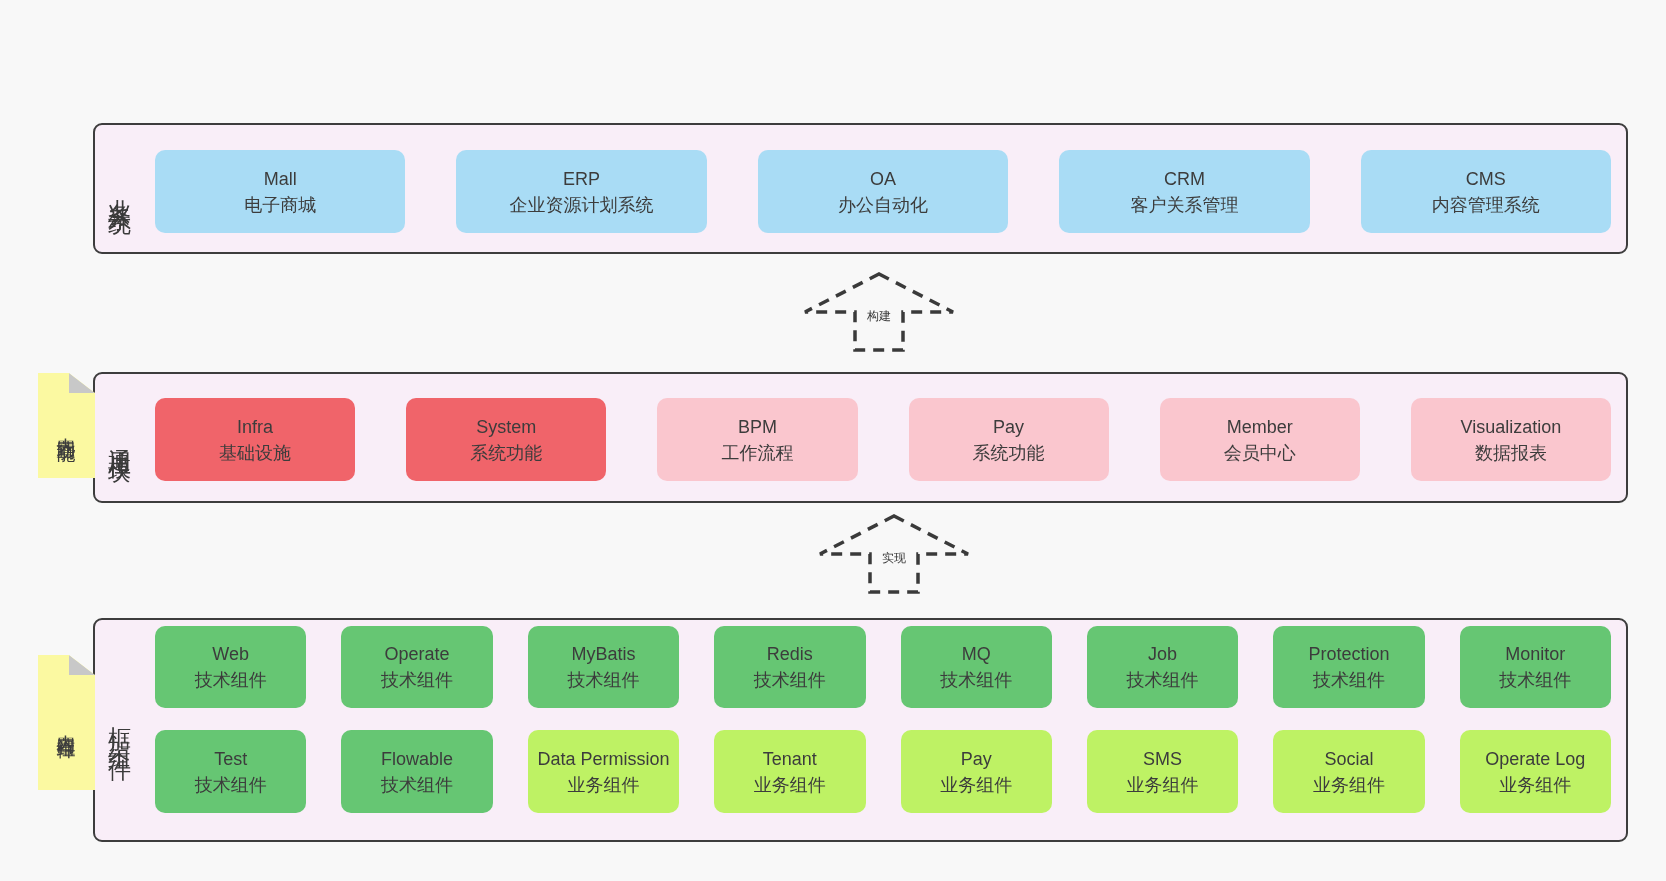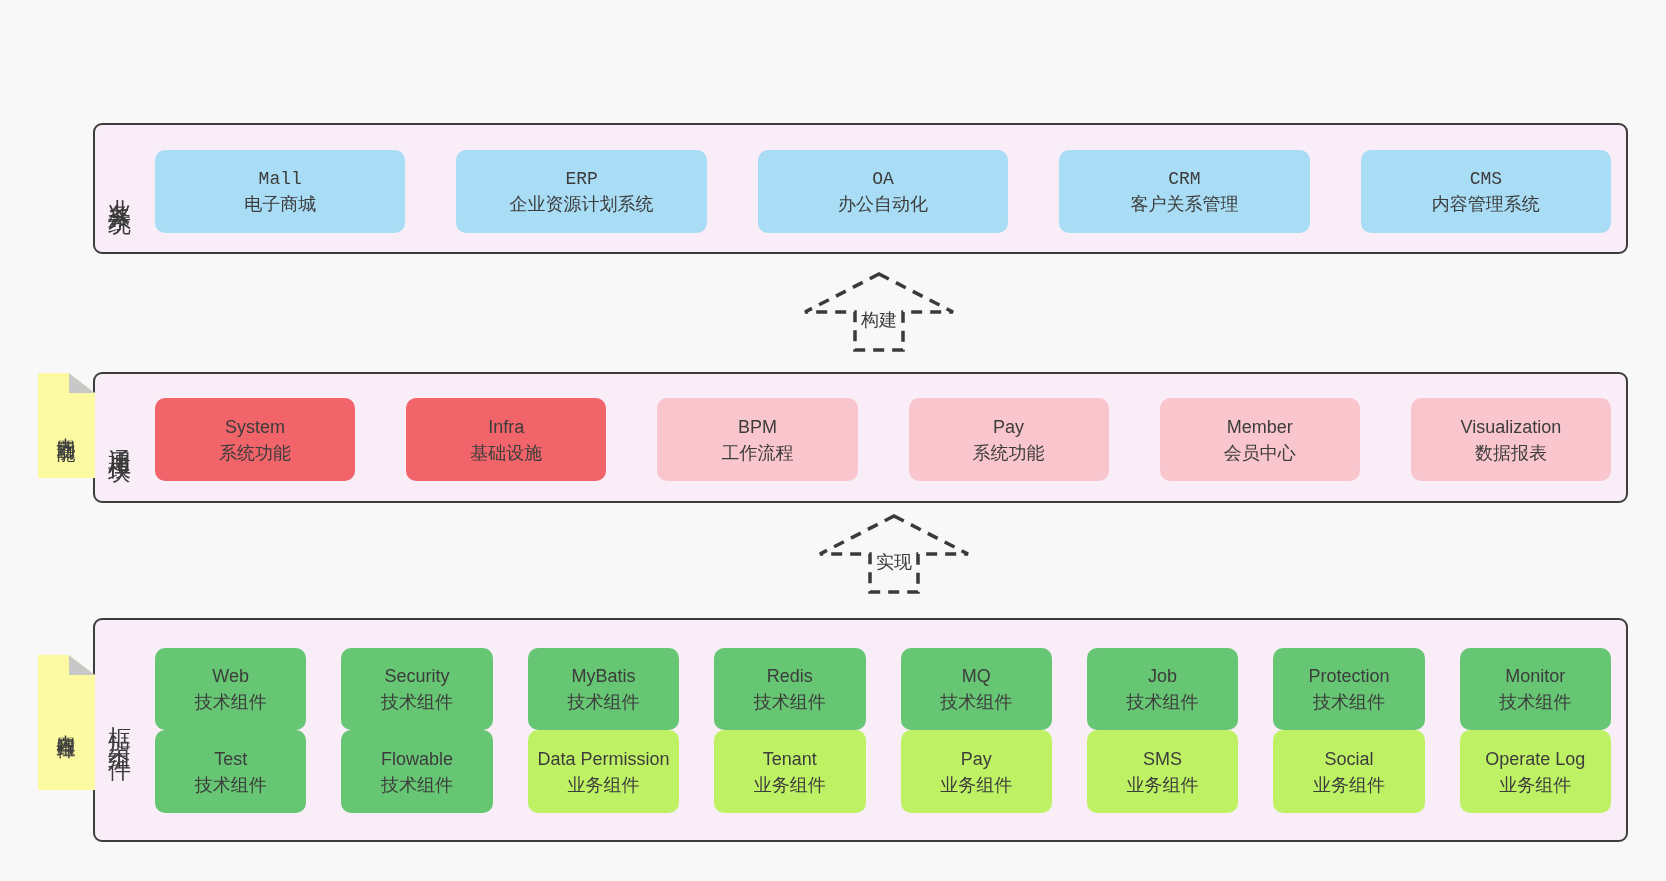--- a/index.html
+++ b/index.html
@@ -31,24 +31,24 @@
     writing-mode:vertical-rl;text-orientation:upright;
     font-size:23px;color:#3a3a3a;
     letter-spacing:4px;line-height:1;
   }
   .band-3 .vlabel{letter-spacing:11px;}
   
   .row{
     position:absolute;left:60px;right:15px;
     display:flex;gap:51px;
   }
-  .band-1 .row{top:25px;height:83px;font-family:Liberation Mono, monospace;}
+  .band-1 .row{top:25px;height:83px;}
   .band-2 .row{top:24px;height:83px;}
   .band-3 .row{gap:35px;}
-  .band-3 .row-1{top:28px;height:82px;}
+  .band-3 .row-1{top:6px;height:82px;}
   .band-3 .row-2{top:110px;height:83px;}
   .box{
     flex:1;
     border-radius:10px;
     display:flex;flex-direction:column;
     align-items:center;justify-content:center;
     text-align:center;
     font-size:18px;line-height:26px;
     padding:0 6px;box-sizing:border-box;
     color:#3c3c3c;
@@ -82,21 +82,21 @@
   }
   
   .arrow{position:absolute;width:160px;height:82px;}
   .arrow-1{left:799px;top:271px;}
   .arrow-2{left:814px;top:513px;}
   .arrow svg{position:absolute;inset:0;}
   .arrow .alabel{
     position:absolute;left:50%;top:36px;
     transform:translateX(-50%);
     background:#f8f8f8;
-    font-size:18px;padding:1px 3px;
+    font-size:12px;padding:1px 3px;
     color:#3a3a3a;white-space:nowrap;
   }
 </style>
 </head>
 <body>
 
 <div class="canvas">
 
   <section class="band band-1">
     <div class="vlabel">业务系统</div>
@@ -128,26 +128,26 @@
     <svg viewBox="0 0 160 82">
       <polygon points="80,3 154,41 104,41 104,79 56,79 56,41 6,41" fill="none" stroke="#3a3a3a" stroke-width="3.5" stroke-dasharray="11 8"></polygon>
     </svg>
     <span class="alabel">构建</span>
   </div>
 
   <section class="band band-2">
     <div class="vlabel">通用模块</div>
     <div class="row">
       <div class="box red">
+        <span>Infra</span>
+        <span>基础设施</span>
+      </div>
+      <div class="box red">
         <span>System</span>
         <span>系统功能</span>
-      </div>
-      <div class="box red">
-        <span>Infra</span>
-        <span>基础设施</span>
       </div>
       <div class="box pink">
         <span>BPM</span>
         <span>工作流程</span>
       </div>
       <div class="box pink">
         <span>Pay</span>
         <span>系统功能</span>
       </div>
       <div class="box pink">
@@ -173,21 +173,21 @@
   </div>
 
   <section class="band band-3">
     <div class="vlabel">框架组件</div>
     <div class="row row-1">
       <div class="box green">
         <span>Web</span>
         <span>技术组件</span>
       </div>
       <div class="box green">
-        <span>Security</span>
+        <span>Operate</span>
         <span>技术组件</span>
       </div>
       <div class="box green">
         <span>MyBatis</span>
         <span>技术组件</span>
       </div>
       <div class="box green">
         <span>Redis</span>
         <span>技术组件</span>
       </div>

